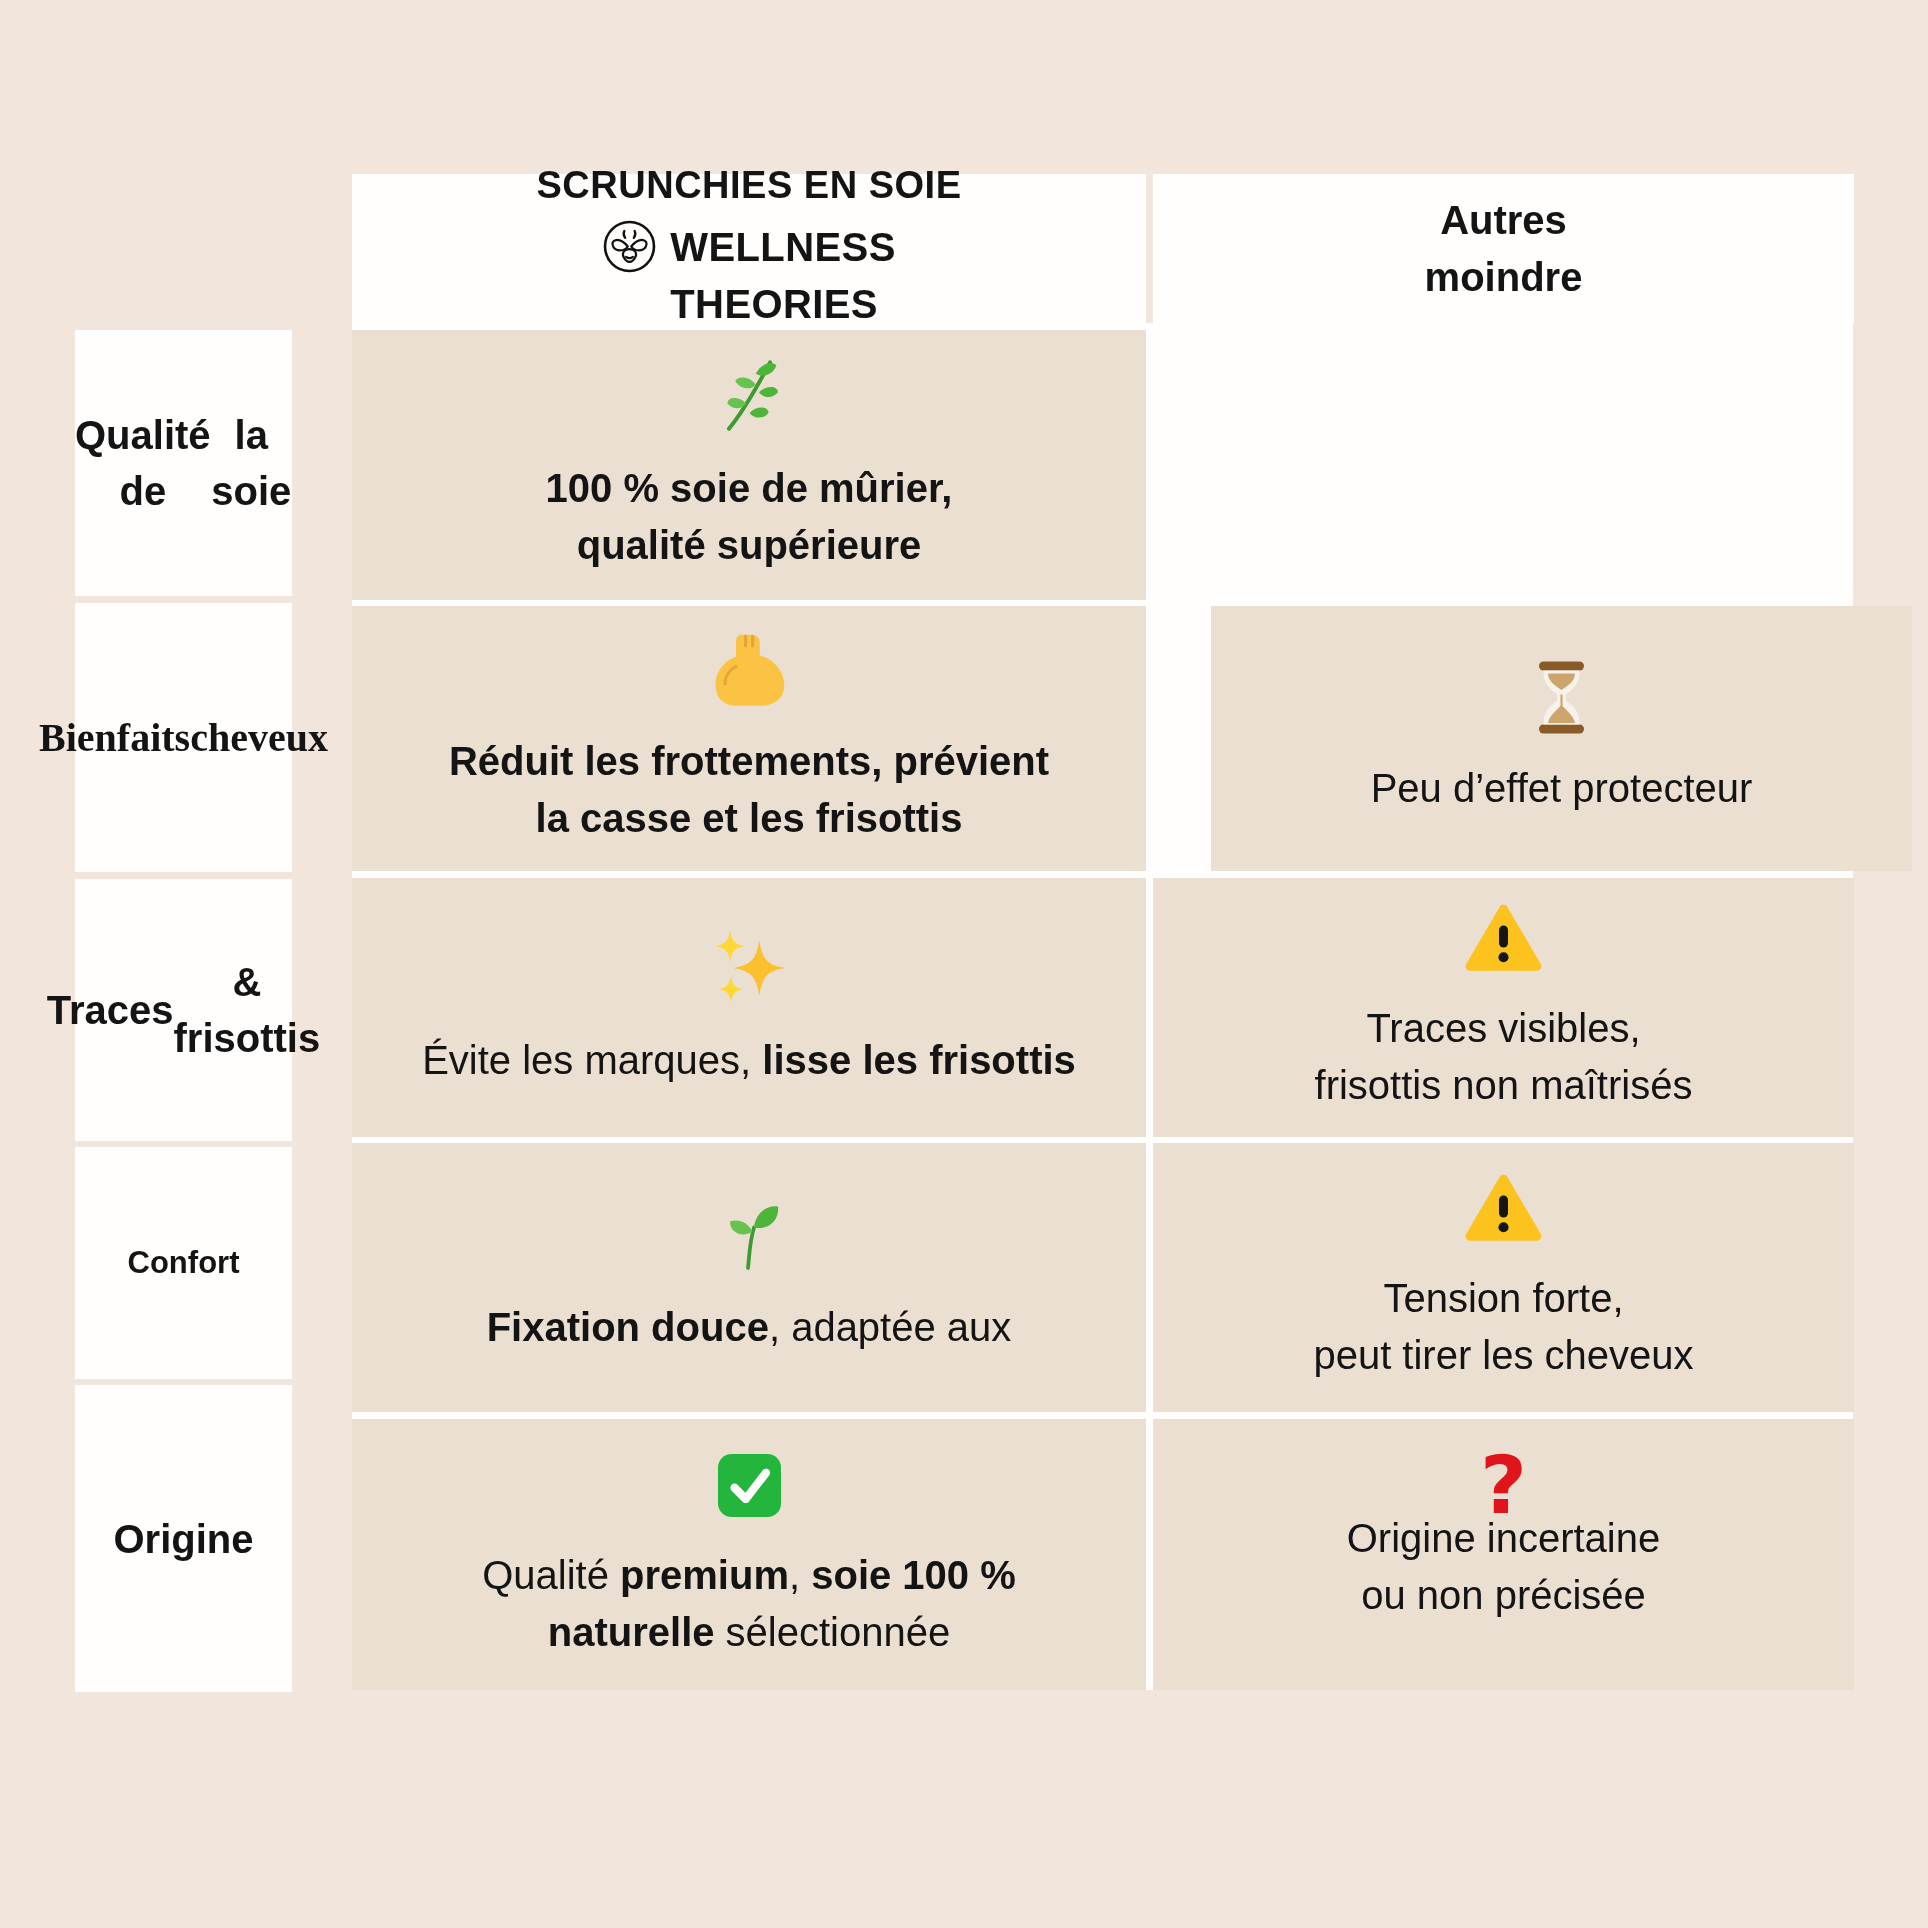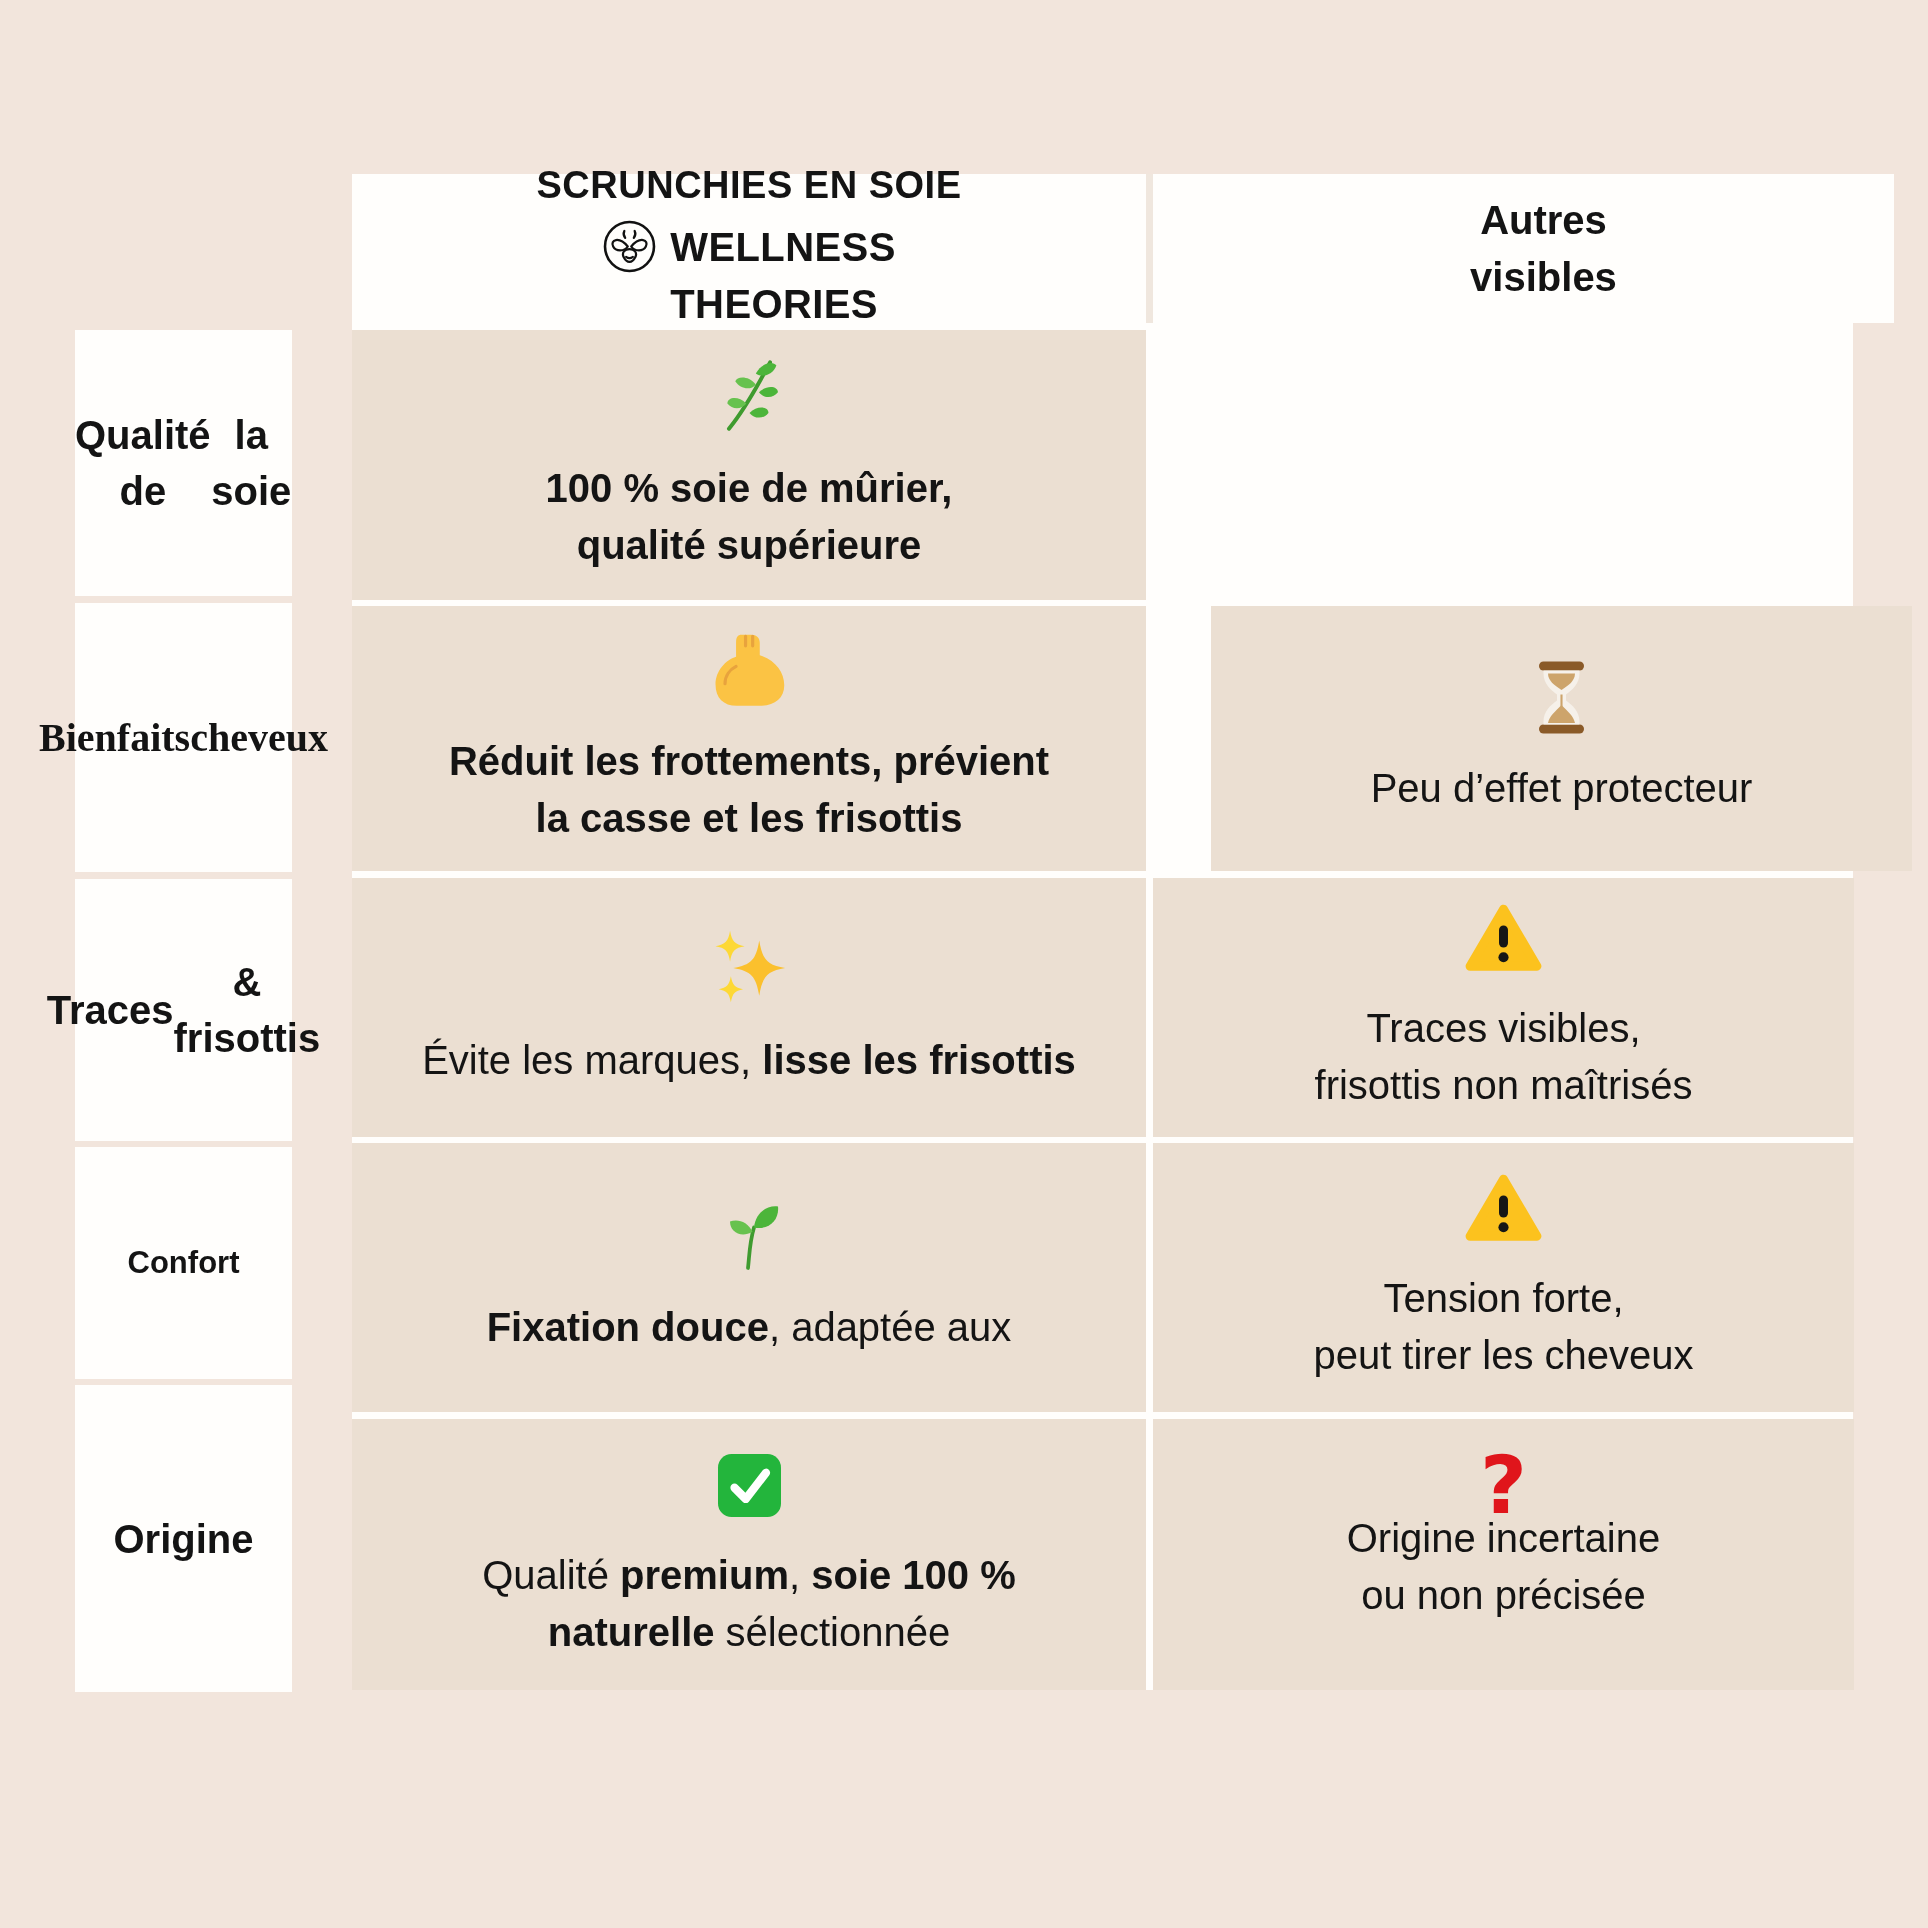--- a/index.html
+++ b/index.html
@@ -71,24 +71,24 @@
           <path d="M28 44 q4 3 8 0" fill="none" stroke="#111" stroke-width="2.4" stroke-linecap="round"></path>
         </svg>
       </span>
       <span class="logo-text txt">
           <span class="line"><span class="b">WELLNESS</span></span>
           <span class="line"><span class="b">THEORIES</span></span>
         </span>
     </div>
   </div>
 
-  <div class="cell hdr" style="left:1153px;top:174px;width:701px;height:149px;padding-left:40px;">
+  <div class="cell hdr" style="left:1153px;top:174px;width:701px;height:149px;">
     <div class="hdr-right txt">
         <span class="line"><span class="b">Autres</span></span>
-        <span class="line"><span class="b">visibles</span></span>
+        <span class="line"><span class="b">moindre</span></span>
       </div>
   </div>
 
   <div class="label-box txt" style="top:330px;height:266px;">
       <span class="line"><span class="b">Qualité de</span></span>
       <span class="line"><span class="b">la soie</span></span>
     </div>
   <div class="label-box txt" style="top:603px;height:269px;font-family:Liberation Serif, serif;">
       <span class="line"><span class="b">Bienfaits</span></span>
       <span class="line"><span class="b">cheveux</span></span>

